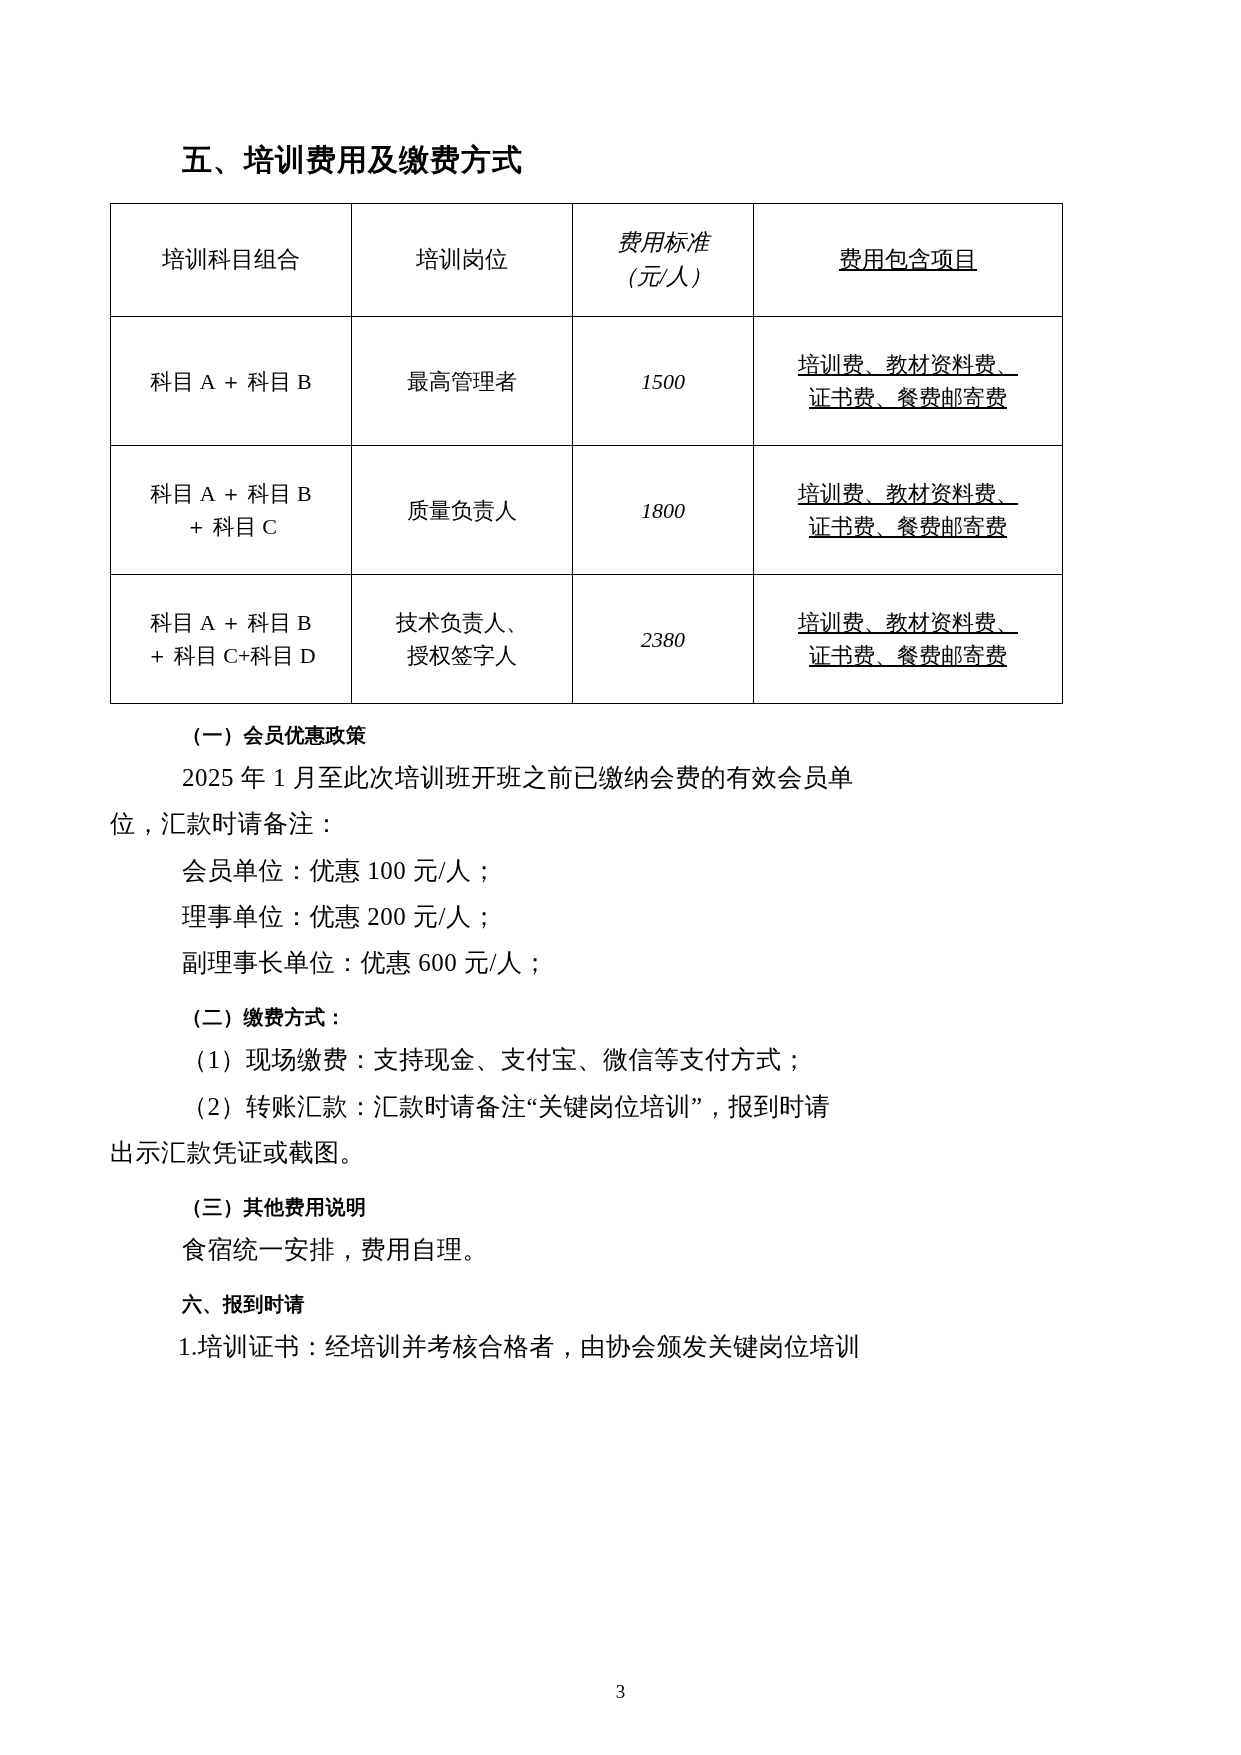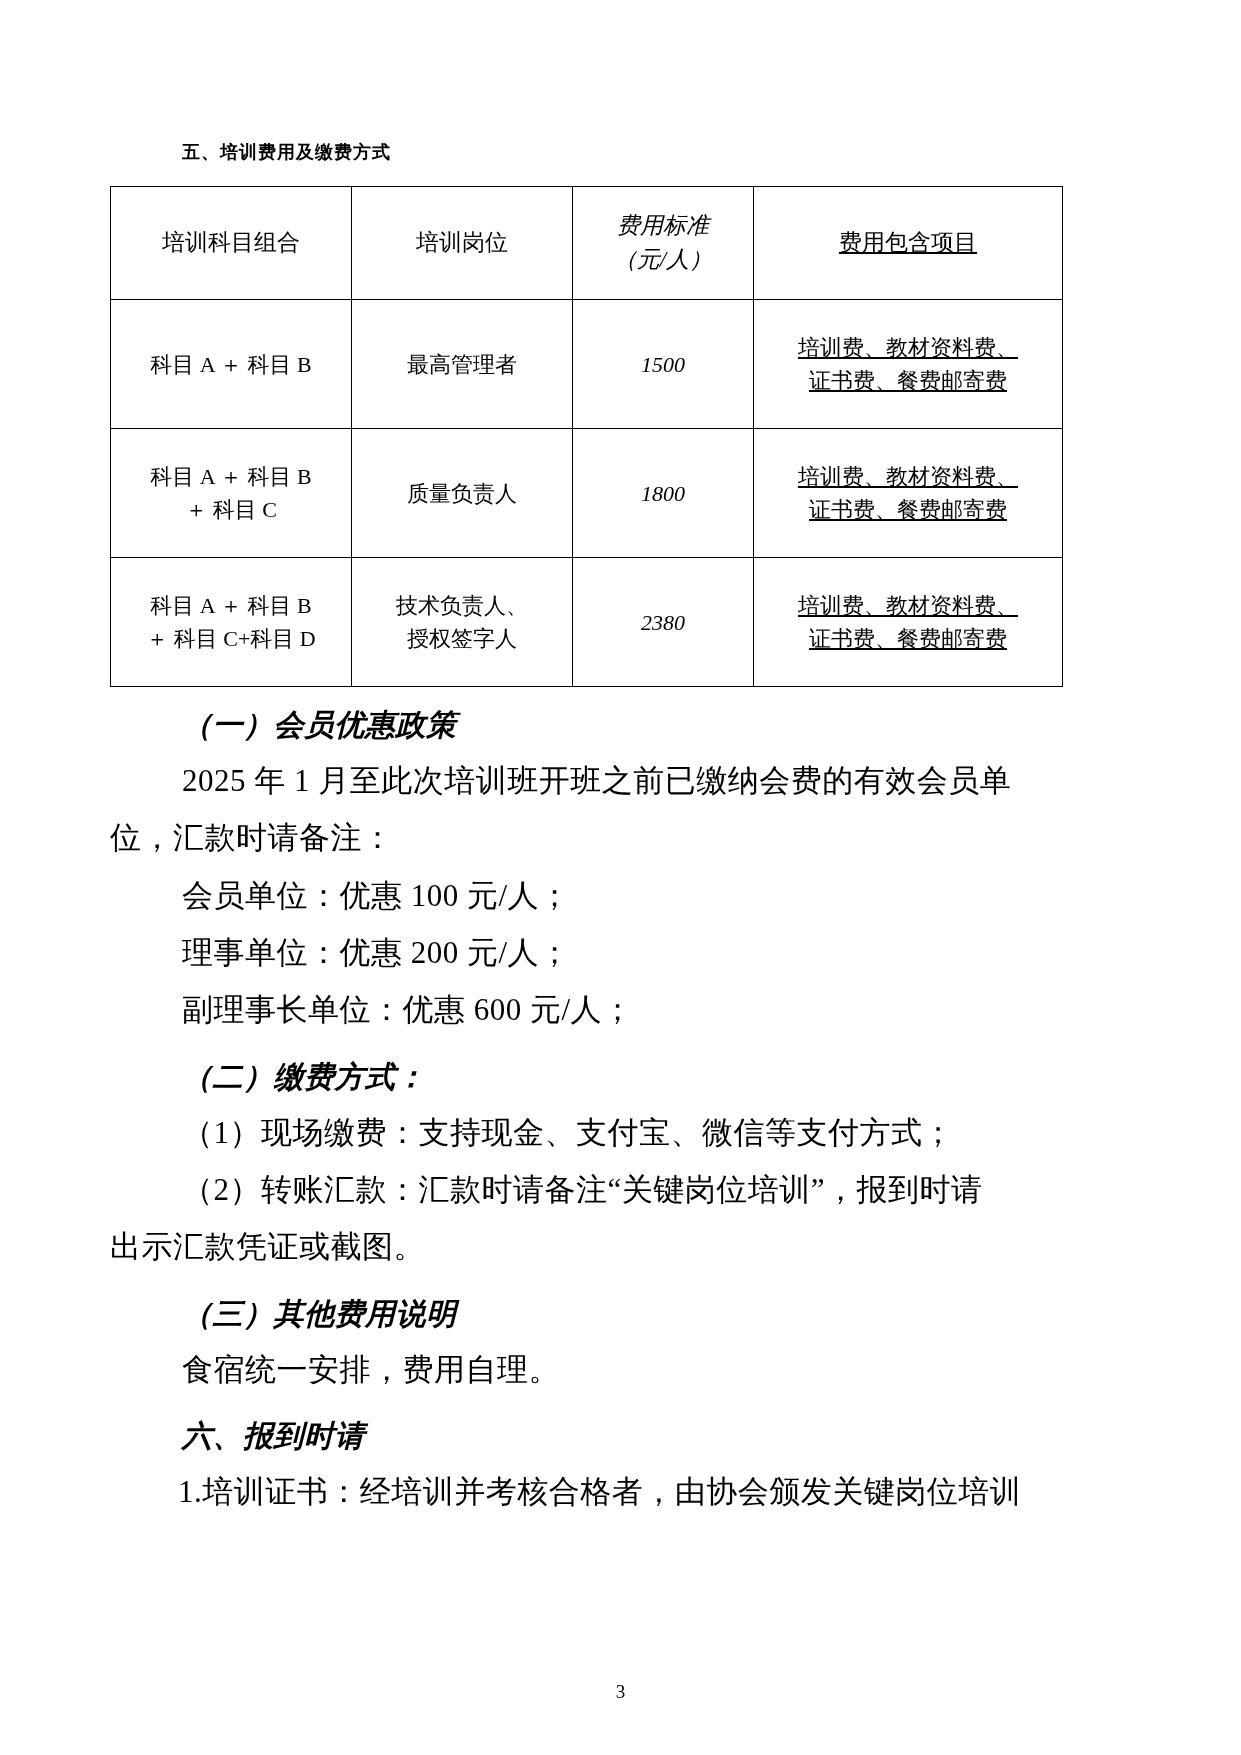--- a/index.html
+++ b/index.html
@@ -17,21 +17,21 @@
   .page {
     position: relative;
     width: 1241px;
     height: 1755px;
     box-sizing: border-box;
     padding: 140px 110px 40px 110px;
   }
   .heading {
     font-family: "DejaVu Sans", sans-serif;
     font-weight: bold;
-    font-size: 18px;
+    font-size: 30px;
     letter-spacing: 1px;
     margin: 0 0 22px 0;
     padding-left: 72px;
   }
   table.fee-table {
     border-collapse: collapse;
     width: 900px;
     margin: 0 0 0 0;
     table-layout: fixed;
   }
@@ -52,28 +52,27 @@
     height: 108px;
   }
   .col1 { width: 228px; margin-left: 8px; }
   .col2 { width: 208px; }
   .col3 { width: 168px; font-style: italic; }
   .col4 { width: 296px; text-decoration: underline; }
   .nowrapline { display: block; white-space: nowrap; }
   .sub-heading {
     font-family: "DejaVu Sans", sans-serif;
     font-weight: bold;
-    font-size: 30px;
+    font-size: 20px;
     margin: 18px 0 6px 0;
     padding-left: 72px;
     letter-spacing: 0.5px;
-    font-style: italic;
   }
   p.body-text {
-    font-size: 31px;
+    font-size: 25px;
     line-height: 1.85;
     margin: 0;
     text-indent: 0;
     letter-spacing: 0.5px;
   }
   p.indent1 { padding-left: 72px; }
   p.indent0 { padding-left: 0; }
   .small-indent { padding-left: 68px; }
   .page-number {
     position: absolute;

